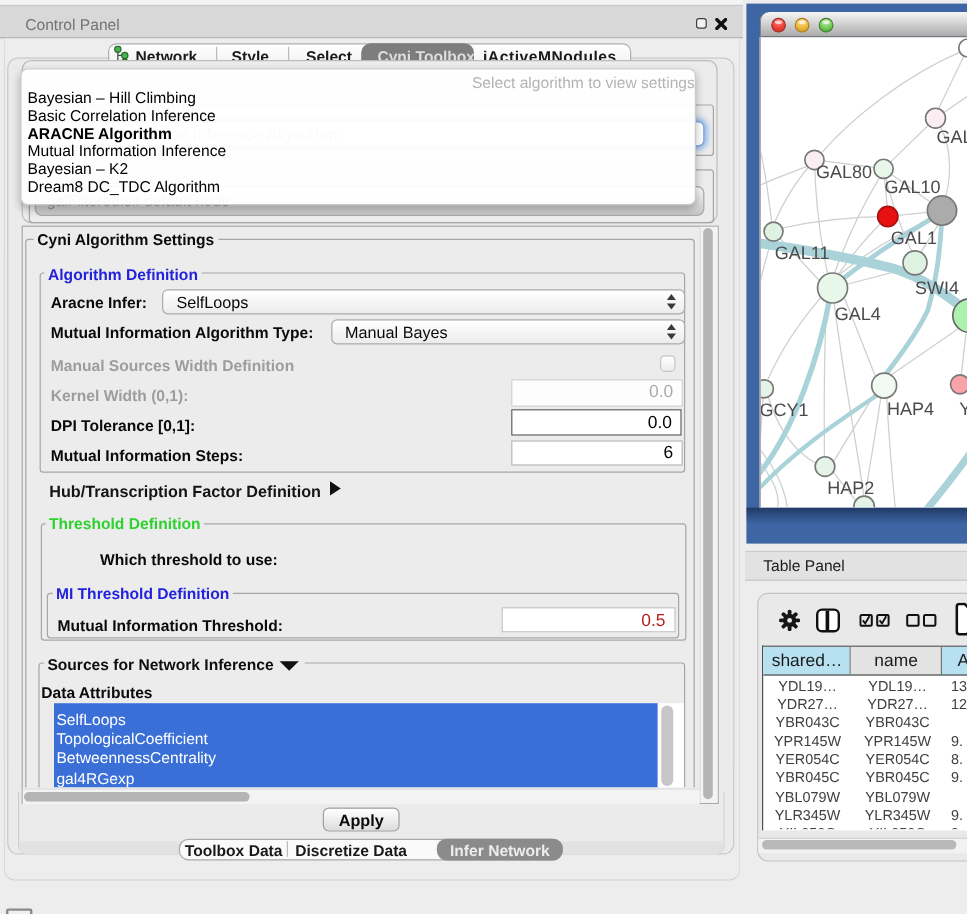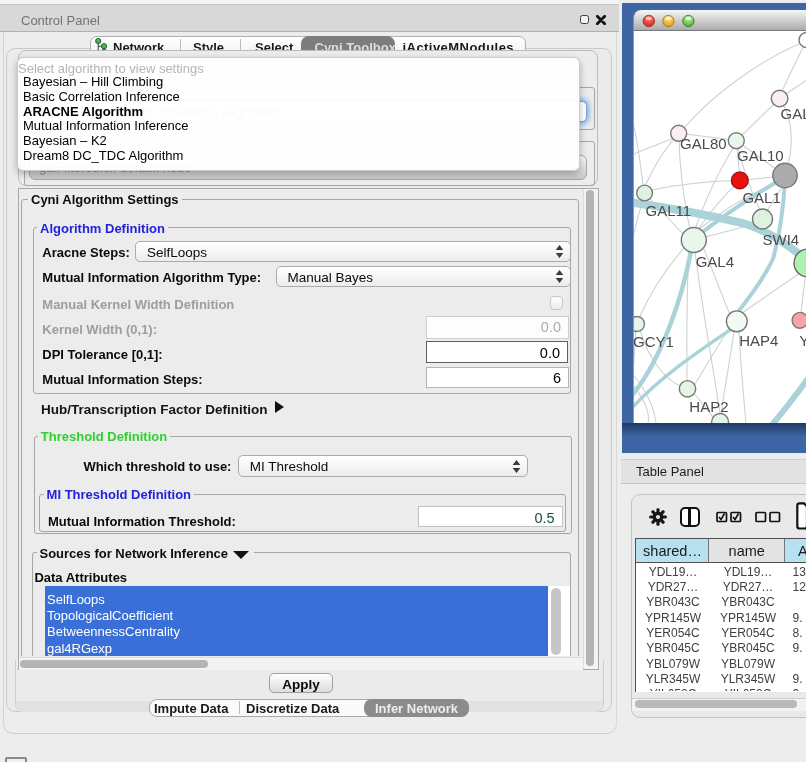--- a/index.html
+++ b/index.html
@@ -64,37 +64,37 @@
 
 <div class="abs" style="left:18px;top:188px;width:581px;height:482px;border:1px solid #a9a9a9;background:#ececec;box-sizing:border-box;"></div>
 
 <div class="abs" id="content" style="left:19px;top:189px;width:563px;height:467px;overflow:hidden;">
   <div class="grp" style="left:1.5px;top:10px;width:556px;height:700px;"></div>
   <div class="glab" style="left:9px;top:3px;color:#0c0c0c;">Cyni Algorithm Settings</div>
 
   <div class="grp" style="left:14px;top:38px;width:536px;height:165px;"></div>
   <div class="glab" style="left:18px;top:31.5px;color:#2222dd;">Algorithm Definition</div>
 
-  <div class="lbl b" style="left:23.3px;top:56px;">Aracne Steps:</div>
+  <div class="lbl b" style="left:23.3px;top:56px;">Aracne Infer:</div>
   <div class="combo" style="left:116px;top:51.5px;width:433.5px;height:19px;">
     <span class="ct">SelfLoops</span>
     <svg width="9" height="13" viewBox="0 0 9 13">
         <path d="M4.5 0 L8.3 5 L0.7 5 Z M0.7 8 L8.3 8 L4.5 13 Z" fill="#3a3a3a"></path>
       </svg>
   </div>
 
   <div class="lbl b" style="left:23.3px;top:81.3px;">Mutual Information Algorithm Type:</div>
   <div class="combo" style="left:256.5px;top:76.5px;width:293px;height:19px;">
     <span class="ct">Manual Bayes</span>
     <svg width="9" height="13" viewBox="0 0 9 13">
         <path d="M4.5 0 L8.3 5 L0.7 5 Z M0.7 8 L8.3 8 L4.5 13 Z" fill="#3a3a3a"></path>
       </svg>
   </div>
 
-  <div class="lbl b" style="left:23.3px;top:108px;color:#9d9d9d;">Manual Kernel Width Definition</div>
+  <div class="lbl b" style="left:23.3px;top:108px;color:#9d9d9d;">Manual Sources Width Definition</div>
   <div class="abs" style="left:531.3px;top:107px;width:11px;height:11.5px;border:1.2px solid #c6c6c6;border-radius:4px;background:linear-gradient(#ffffff,#ececec);"></div>
 
   <div class="lbl b" style="left:23.3px;top:132.5px;color:#9d9d9d;">Kernel Width (0,1):</div>
   <div class="field" style="left:406.5px;top:126.5px;width:141.5px;height:21px;border:1px solid #cfcfcf;background:#fdfdfd;">
       <span style="color:#ababab;">0.0</span>
     </div>
 
   <div class="lbl b" style="left:23.3px;top:158px;">DPI Tolerance [0,1]:</div>
   <div class="field" style="left:406.5px;top:152px;width:140.5px;height:20px;border:1.5px solid #5f5f5f;">
       <span style="color:#000;">0.0</span>
@@ -105,33 +105,27 @@
       <span style="color:#000;">6</span>
     </div>
 
   <div class="lbl b" style="left:22px;top:212.5px;font-size:13.5px;color:#141414;">Hub/Transcription Factor Definition</div>
   <div class="abs" style="left:255.5px;top:212px;width:0;height:0;border-left:9px solid #111;border-top:6px solid transparent;border-bottom:6px solid transparent;"></div>
 
   <div class="grp" style="left:14.8px;top:247px;width:536px;height:96px;"></div>
   <div class="glab" style="left:18.8px;top:240px;color:#2fd12f;">Threshold Definition</div>
 
   <div class="lbl b" style="left:64.4px;top:270.4px;">Which threshold to use:</div>
-  <div class="combo" style="left:218.8px;top:266px;width:288px;height:19.8px;">
-    <span class="ct">MI Threshold</span>
-    <svg width="9" height="13" viewBox="0 0 9 13">
-        <path d="M4.5 0 L8.3 5 L0.7 5 Z M0.7 8 L8.3 8 L4.5 13 Z" fill="#3a3a3a"></path>
-      </svg>
-  </div>
 
   <div class="grp" style="left:20px;top:304.7px;width:525px;height:36px;"></div>
   <div class="glab" style="left:24.6px;top:298px;color:#2222dd;">MI Threshold Definition</div>
 
   <div class="lbl b" style="left:29px;top:324.7px;">Mutual Information Threshold:</div>
   <div class="field" style="left:398.8px;top:317px;width:142.8px;height:19px;border:1px solid #c2c2c2;">
-      <span style="color:#14532d;">0.5</span>
+      <span style="color:#b91c1c;">0.5</span>
     </div>
 
   <div class="grp" style="left:13.4px;top:363.2px;width:537px;height:130px;"></div>
   <div class="glab" style="left:17.5px;top:356.8px;color:#0e0e0e;padding-right:26px;">Sources for Network Inference</div>
   <div class="abs" style="left:214px;top:361.5px;width:0;height:0;border-top:8px solid #111;border-left:8px solid transparent;border-right:8px solid transparent;"></div>
 
   <div class="lbl b" style="left:15.4px;top:380.7px;">Data Attributes</div>
   <div class="abs" style="left:25.7px;top:397px;width:525.3px;height:72px;background:#fff;"></div>
   <div class="abs" style="left:25.7px;top:397px;width:503.8px;height:71.5px;background:#3a6fd8;"></div>
   <div class="abs" style="left:28px;top:402.8px;font-size:13px;color:#fff;">SelfLoops</div>
@@ -145,28 +139,28 @@
 <div class="abs" style="left:585.5px;top:190px;width:8px;height:476px;border-radius:4px;background:#b4b4b4;"></div>
 
 <div class="abs" style="left:19px;top:657px;width:564px;height:13px;background:#f3f3f3;border-top:1px solid #dcdcdc;box-sizing:border-box;"></div>
 <div class="abs" style="left:20px;top:659.5px;width:188px;height:8px;border-radius:4px;background:#b4b4b4;"></div>
 
 <div class="abs" style="left:269px;top:672.5px;width:64px;height:20px;border:1px solid #9f9f9f;border-radius:5px;background:linear-gradient(#ffffff,#ececec 55%,#dcdcdc);box-sizing:border-box;text-align:center;">
   <span style="font-size:13.5px;font-weight:bold;color:#0a0a0a;position:relative;top:1px;">Apply</span></div>
 <div class="abs" style="left:148.5px;top:699px;width:320.5px;height:17.5px;border:1px solid #a9a9a9;border-radius:8px;background:#fafafa;box-sizing:border-box;"></div>
 <div class="abs" style="left:238.5px;top:701px;width:1px;height:13px;background:#bbbbbb;"></div>
 <div class="abs" style="left:363.8px;top:699px;width:105.2px;height:17.5px;border-radius:8px;background:#8b8b8b;"></div>
-<div class="abs" style="left:154px;top:700.5px;font-size:13px;font-weight:bold;color:#191919;">Impute Data</div>
+<div class="abs" style="left:154px;top:700.5px;font-size:13px;font-weight:bold;color:#191919;">Toolbox Data</div>
 <div class="abs" style="left:246px;top:700.5px;font-size:13px;font-weight:bold;color:#191919;">Discretize Data</div>
 <div class="abs" style="left:375px;top:700.5px;font-size:13px;font-weight:bold;color:#ededeb;">Infer Network</div>
 
 <div class="abs" style="left:5px;top:756.5px;width:18px;height:10px;border:2px solid #8a8a8a;border-radius:2px;background:#f0f0f0;"></div>
 
 <div class="abs" style="left:17px;top:57px;width:563px;height:114px;background:rgba(255,255,255,0.95);border:1px solid rgba(190,190,190,0.8);border-radius:6px;box-shadow:0 3px 7px rgba(0,0,0,.28);box-sizing:border-box;">
-  <div style="position:absolute;left:0;right:0;top:3px;text-align:left;font-size:13px;color:#b4b4b4;">Select algorithm to view settings</div>
+  <div style="position:absolute;left:0;right:0;top:3px;text-align:right;font-size:13px;color:#b4b4b4;">Select algorithm to view settings</div>
   <div style="position:absolute;left:5px;top:17.3px;font-size:13px;color:#000;line-height:14.65px;white-space:nowrap;">
     Bayesian – Hill Climbing<br>
     Basic Correlation Inference<br>
     <span class="b">ARACNE Algorithm</span><br>
     Mutual Information Inference<br>
     Bayesian – K2<br>
     Dream8 DC_TDC Algorithm
   </div>
 </div>
 

